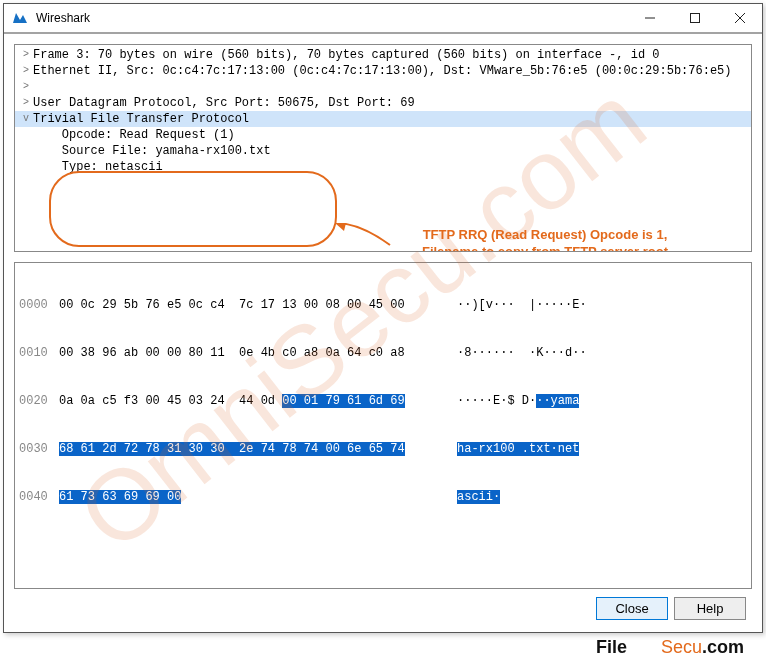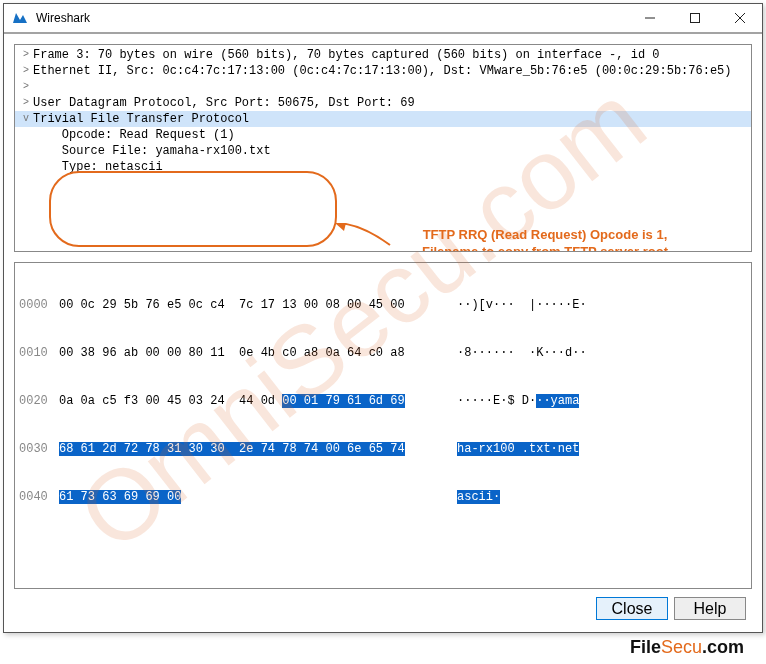--- a/index.html
+++ b/index.html
@@ -118,21 +118,21 @@
     }
     .btnbar {
       display: flex;
       justify-content: flex-end;
       padding: 8px 6px 2px;
       gap: 6px;
     }
     .btn {
       min-width: 72px;
       height: 23px;
-      font-size: 16px;
+      font-size: 13px;
       border: 1px solid #888;
       background: #eee;
       display: flex;
       align-items: center;
       justify-content: center;
       cursor: default;
     }
     .btn.primary { border: 1px solid #0078d7; background: #e5f1fb;}
     .watermark {
       position: absolute;
@@ -148,21 +148,21 @@
       font-family: "Segoe UI", sans-serif;
     }
     .footerbrand {
       position: absolute;
       right: 22px;
       bottom: 6px;
       font-family: "Segoe UI", sans-serif;
       color: #111;
       font-size: 18px;
     }
-    .footerbrand span { color: #e36a1c; }
+    .footerbrand span { color: #e36a1c; margin-left: 34px; }
   </style>
 </head>
 <body>
 
 <div class="window">
   <div class="titlebar">
     <svg class="logo" viewBox="0 0 16 16">
       <path d="M1 13 L4 3 L8 10 L11 5 L15 13 Z" fill="#1670c4"></path>
     </svg>
     <span class="title">Wireshark</span>

